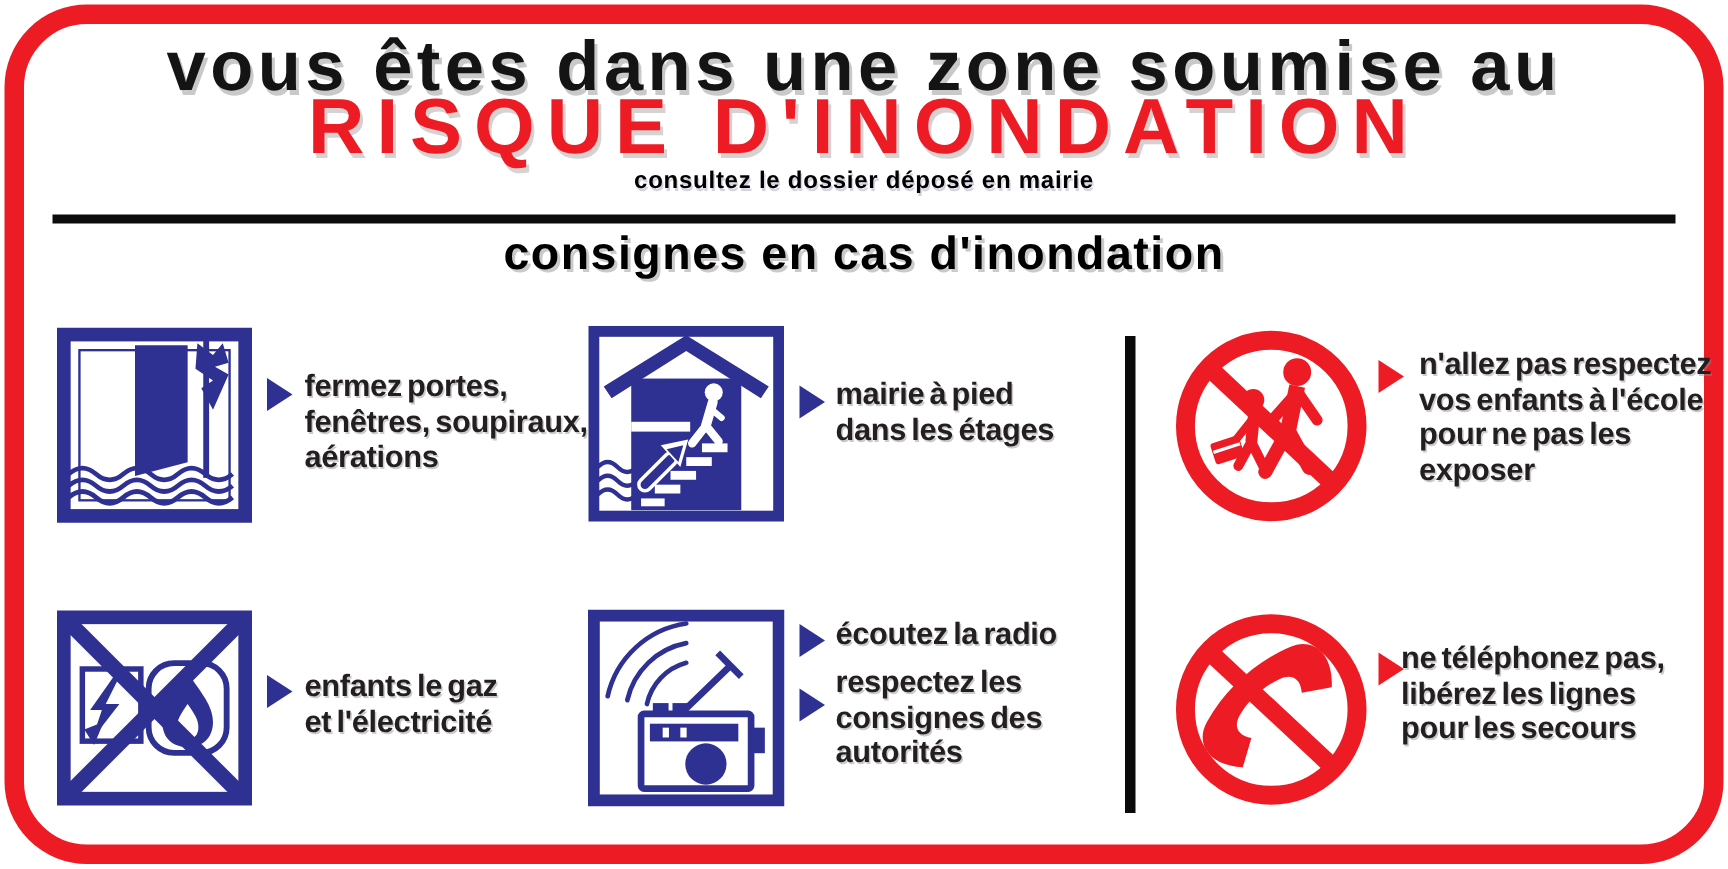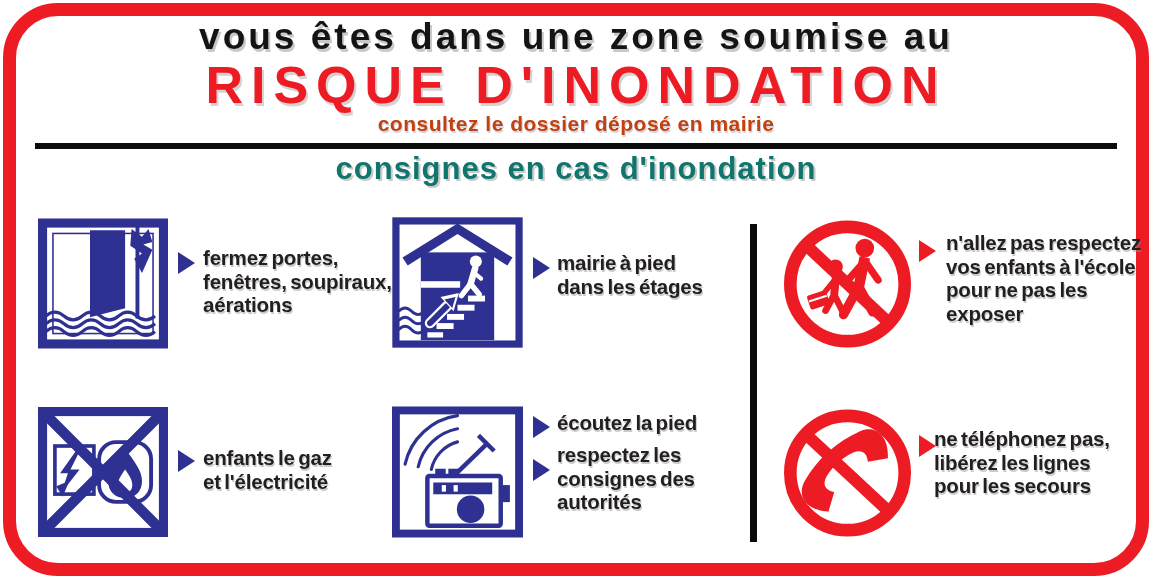--- a/index.html
+++ b/index.html
@@ -5,25 +5,25 @@
   html,body{margin:0;padding:0}
   body{
     width:1152px;height:579px;position:relative;background:#fff;
     font-family:"Liberation Sans","DejaVu Sans",sans-serif;overflow:hidden;
   }
   .frame{
     position:absolute;left:3px;top:3px;right:3px;bottom:3px;
     border:13px solid #ed1c24;border-radius:55px;
   }
   .ctr{position:absolute;left:0;width:100%;text-align:center;white-space:pre;font-weight:bold}
-  .t1{top:16px;font-size:37px;letter-spacing:3px;color:#141414;text-shadow:2px 3px 0 #cbc8c8}
+  .t1{top:16px;font-size:47px;letter-spacing:3px;color:#141414;text-shadow:2px 3px 0 #cbc8c8}
   .t2{top:55px;font-size:52px;letter-spacing:8px;color:#ed1c24;text-shadow:2px 3px 0 #d6d2d2}
-  .t3{top:112px;font-size:21px;letter-spacing:.5px;color:#c2410c;text-shadow:1px 2px 0 #d3d3e2}
+  .t3{top:112px;font-size:16px;letter-spacing:.5px;color:#000000;text-shadow:1px 2px 0 #d3d3e2}
   .rule{position:absolute;top:143px;left:35px;width:1082px;height:6px;background:#0c0c0c}
-  .t4{top:151px;font-size:31px;letter-spacing:1px;color:#0f766e;text-shadow:2px 2px 0 #ccc9c9}
+  .t4{top:151px;font-size:31px;letter-spacing:1px;color:#000000;text-shadow:2px 2px 0 #ccc9c9}
   .icon{position:absolute}
   .icon svg{display:block;width:100%;height:100%}
   .arr{position:absolute;width:0;height:0;border-top:11px solid transparent;border-bottom:11px solid transparent}
   .arr.blue{border-left:17px solid #2e3192}
   .arr.red{border-left:17px solid #ed1c24}
   .txt{
     position:absolute;font-weight:bold;font-size:20.5px;line-height:23.5px;
     color:#231f20;white-space:pre;word-spacing:-2px;letter-spacing:-.2px;
     text-shadow:1px 1.5px 0 rgba(140,140,140,.45);
   }
@@ -114,21 +114,21 @@
     <rect x="31.5" y="58" width="45" height="9" fill="#2e3192"></rect>
     <rect x="38" y="60" width="3.2" height="5" fill="#fff"></rect>
     <rect x="47" y="60" width="3.2" height="5" fill="#fff"></rect>
     <rect x="33" y="47.5" width="8" height="5.5" fill="#2e3192"></rect>
     <rect x="43" y="47.5" width="8" height="5.5" fill="#2e3192"></rect>
     <rect x="83" y="60" width="7" height="13" fill="#2e3192"></rect>
     <circle cx="60" cy="78.5" r="10.5" fill="#2e3192"></circle>
   </svg>
 </div>
 <div class="arr blue" style="left:533px;top:416px"></div>
-<div class="txt" style="left:557px;top:411px">écoutez la pied</div>
+<div class="txt" style="left:557px;top:411px">écoutez la radio</div>
 <div class="arr blue" style="left:533px;top:459px"></div>
 <div class="txt" style="left:557px;top:443px">respectez les
 consignes des
 autorités</div>
 
 <div class="divider"></div>
 
 <div class="icon" style="left:781px;top:216px;width:133px;height:136px">
   <svg viewBox="0 0 100 100">
     <circle cx="50" cy="50" r="43" fill="#fff" stroke="#ed1c24" stroke-width="9.5"></circle>

